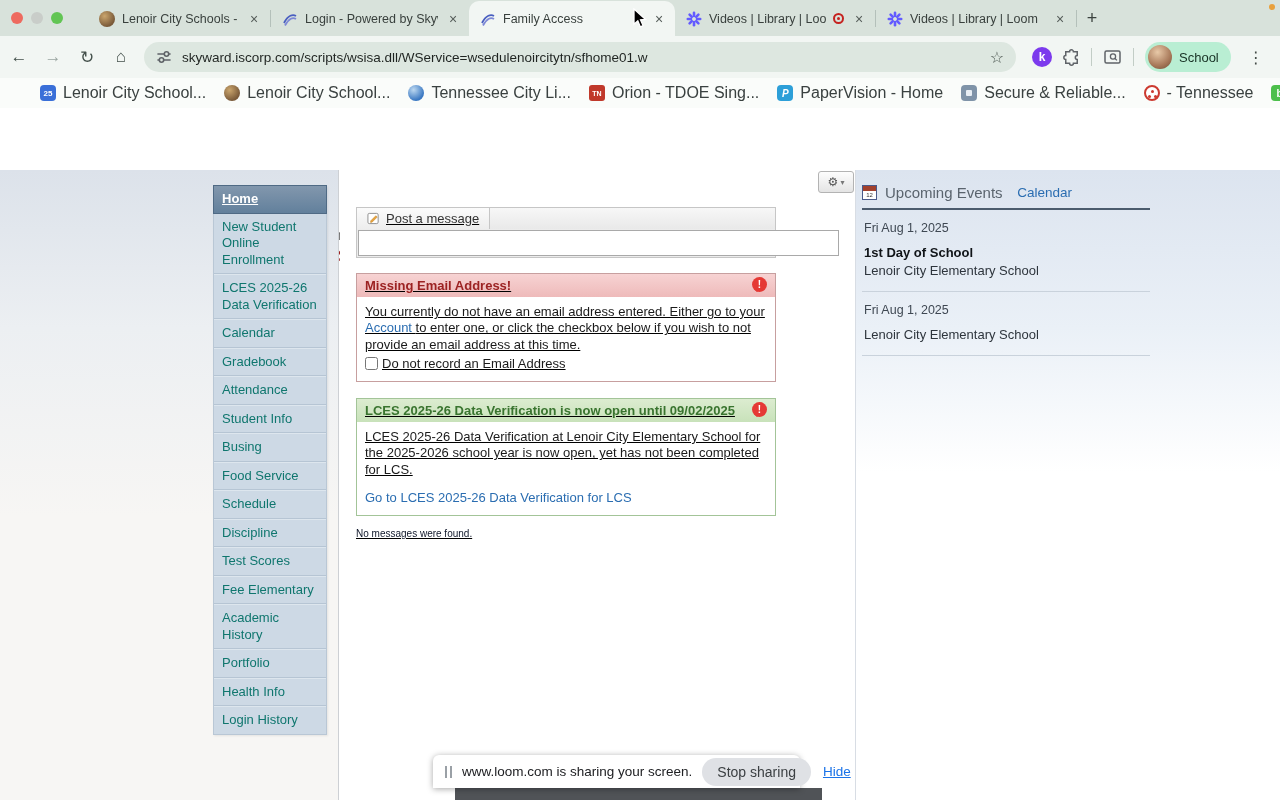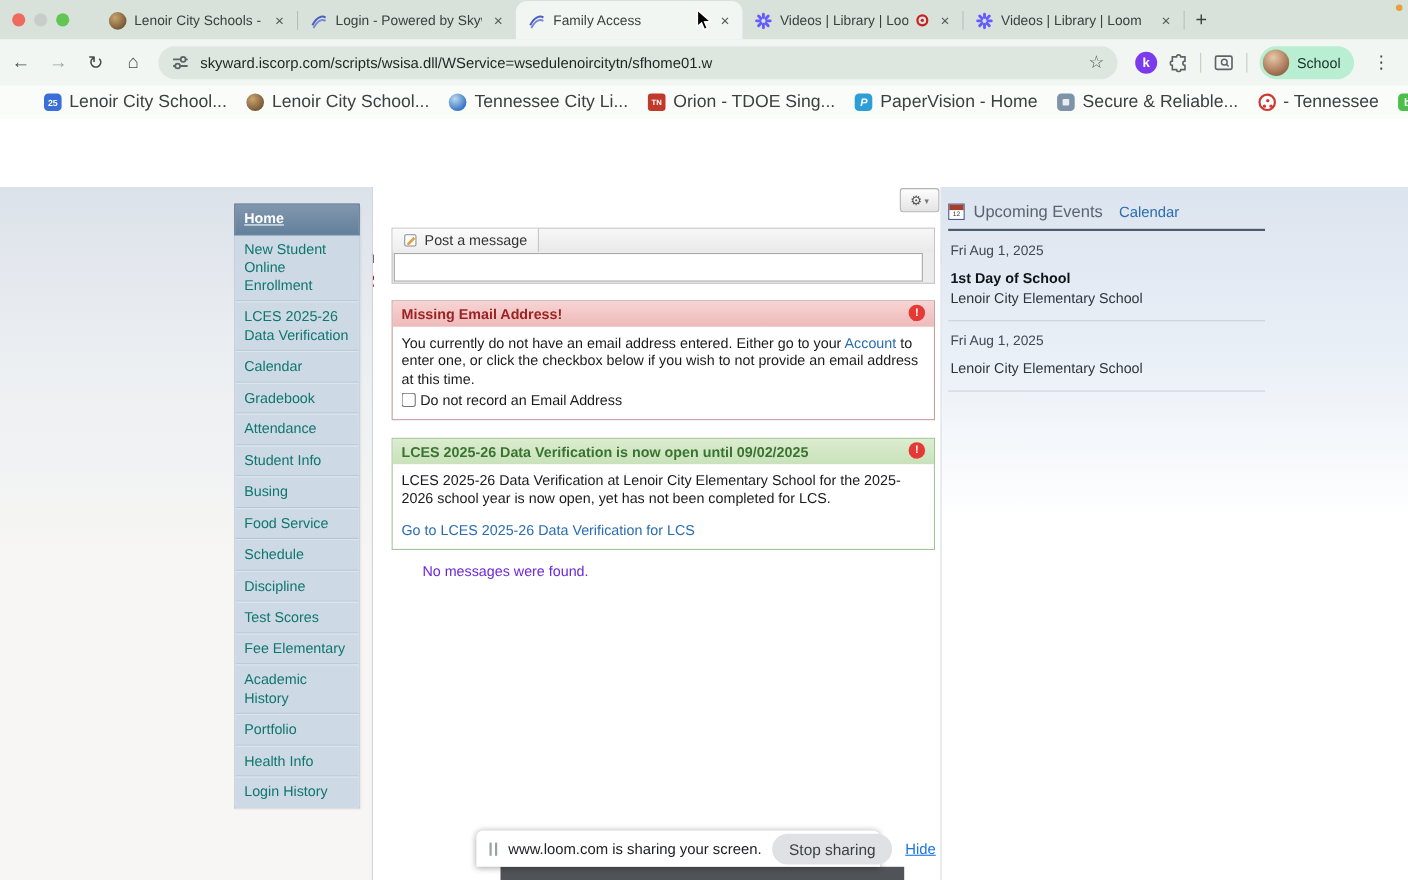--- a/index.html
+++ b/index.html
@@ -82,37 +82,37 @@
   .sidebar { position:absolute; left:213px; top:16px; width:114px; border:1px solid #b9c7d5; border-top:none; box-shadow:1px 1px 2px rgba(0,0,0,0.08); }
   .navitem { background:#cdd9e5; color:#0f766e; font-size:13px; line-height:1.27; padding:5px 8px; border-top:1px solid #dde6ee; border-bottom:1px solid #b6c5d4; cursor:pointer; }
   .navitem:last-child { border-bottom:none; }
   .navitem.sel { background:linear-gradient(#8297ad,#62809c); color:#fff; font-weight:bold; border:1px solid #4f6a85; margin:-1px; position:relative; z-index:1;text-decoration:underline; }
 
   
   .gearbtn { position:absolute; left:818px; top:1px; width:36px; height:22px; border:1px solid #b3b3b3; border-radius:3px; background:linear-gradient(#fdfdfd,#e4e4e4); display:flex; align-items:center; justify-content:center; gap:2px; font-size:12px; color:#555; }
   .gearbtn .caret { font-size:8px; color:#777; }
 
   
-  .wall { position:absolute; left:356px; top:37px; width:494px; }
+  .wall { position:absolute; left:356px; top:37px; width:420px;text-decoration:underline; }
   .postbox { border:1px solid #c6c6c6; background:#ececec; }
   .posthead { height:21px; background:linear-gradient(#f7f7f7,#e9e9e9); display:flex; }
   .posttab { display:flex; align-items:center; gap:6px; padding:0 10px; font-size:13px; color:#333; background:linear-gradient(#fbfbfb,#ededed); border-right:1px solid #c6c6c6; }
   .post-input { display:block; width:481px; height:26px; margin:1px; border:1px solid #a9a9a9; background:#fff; font-size:13px; padding:0 6px; font-family:"Liberation Sans",sans-serif; }
   .alert { border:1px solid #c79f9f; background:#fff; margin-top:15px; }
   .alert.green { border-color:#a3c498; margin-top:16px; }
   .ahead { position:relative; padding:4px 26px 4px 8px; font-size:13px; font-weight:bold; }
   .ahead.red { background:linear-gradient(#f7d3d3,#eebaba); color:#9c2222; }
   .ahead.grn { background:linear-gradient(#dcecd0,#c8e2ba); color:#39742f; }
   .bubble { position:absolute; right:8px; top:3px; width:15px; height:15px; background:#e53935; border-radius:50%; color:#fff; font-size:10px; font-weight:bold; display:flex; align-items:center; justify-content:center; }
   .bubble::after { content:""; position:absolute; bottom:-3px; left:2px; border:3px solid transparent; border-top-color:#e53935; }
   .abody { padding:7px 8px 9px; font-size:13px; color:#1a1a1a; line-height:1.25; }
   .abody a { color:#2a6db1; text-decoration:none; }
   .chkrow { margin-top:3px; display:flex; align-items:center; gap:4px; }
   .gotolink { display:inline-block; margin-top:12px; color:#2a6db1; font-size:13px; text-decoration:none; }
-  .emptymsg { margin-top:12px; font-size:13px; color:#6d28d9;margin-left:28px; }
+  .emptymsg { margin-top:12px; font-size:10px; color:#0f172a; }
 
   
   .events { position:absolute; left:862px; top:14px; width:288px; }
   .ehead { display:flex; align-items:center; gap:8px; padding-bottom:7px; border-bottom:2px solid #4b5b6d; }
   .calicon { width:15px; height:15px; border:1px solid #4a5a8a; background:#fff; position:relative; flex:none; }
   .calicon .top { position:absolute; left:0; top:0; width:100%; height:5px; background:#a2402c; }
   .calicon .day { position:absolute; left:0; top:5px; width:100%; text-align:center; font-size:6px; color:#333; line-height:9px; }
   .etitle { font-size:15px; color:#5a646e; }
   .ecal { margin-left:auto; margin-right:78px; color:#2a6db1; font-size:13.5px; text-decoration:none; }
   .event { padding:11px 2px 13px; border-bottom:1px solid #c9d2dc; }

